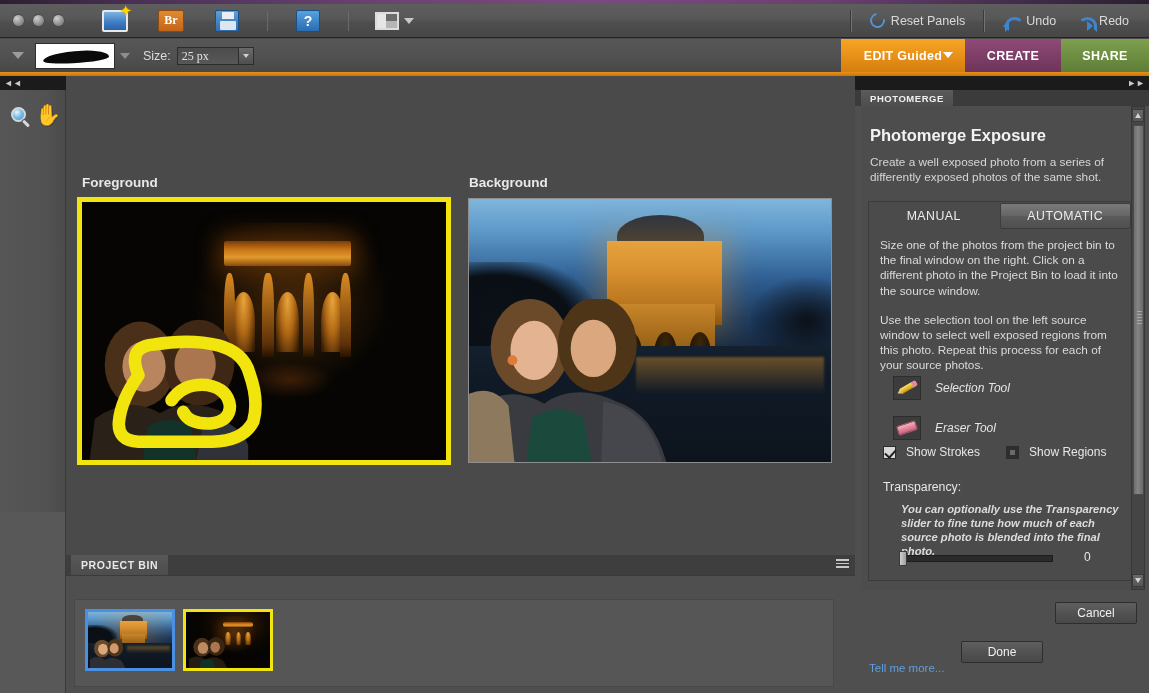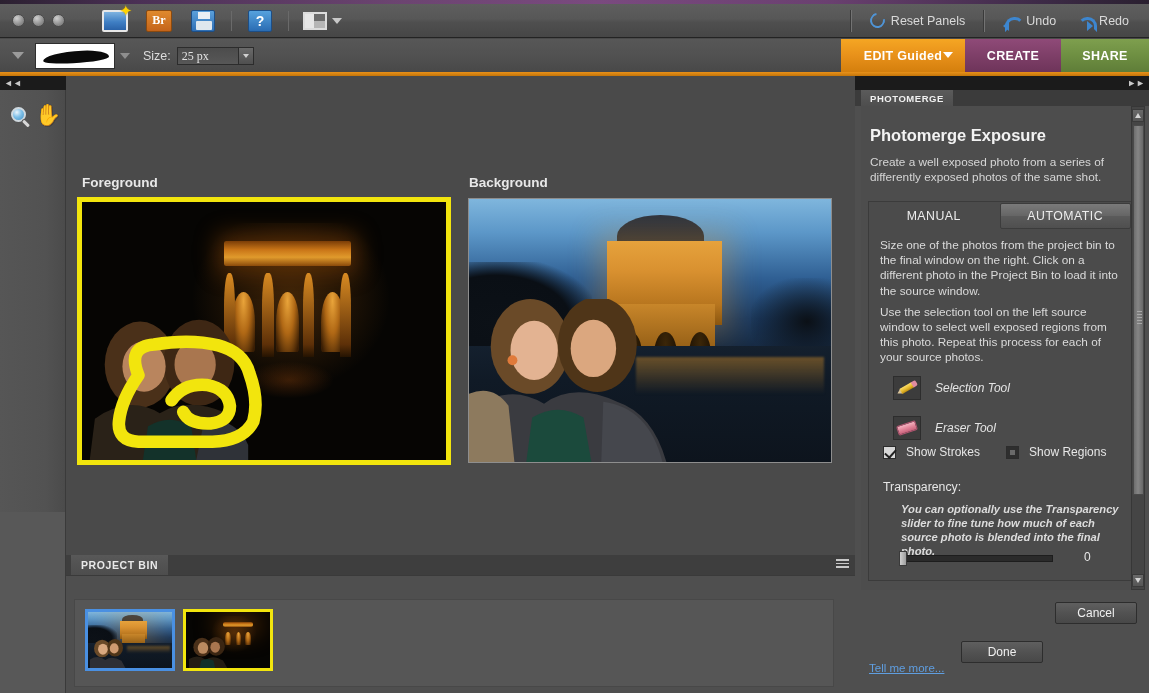--- a/index.html
+++ b/index.html
@@ -25,21 +25,21 @@
     background: linear-gradient(to bottom, #5e5e5e 0%, #575757 45%, #4f4f4f 55%, #464646 100%);
     border-bottom: 1px solid #232323;
     display: flex; align-items: center;
   }
   .dots { display: flex; gap: 7px; margin-left: 12px; }
   .dot {
     width: 13px; height: 13px; border-radius: 50%;
     background: radial-gradient(circle at 35% 30%, #cfcfcf, #8e8e8e 60%, #6d6d6d 100%);
     border: 1px solid #4a4a4a;
   }
-  .mb-icons { display: flex; align-items: center; gap: 0px; margin-left: 28px; }
+  .mb-icons { display: flex; align-items: center; gap: 12px; margin-left: 28px; }
   .mb-btn {
     width: 44px; height: 34px; display: flex; align-items: center; justify-content: center;
     cursor: pointer;
   }
   .ico-new {
     position: relative; width: 26px; height: 22px; border-radius: 2px;
     background: linear-gradient(to bottom, #7fb3e0 0%, #3f7fc4 55%, #2a62a8 100%);
     border: 2px solid #e8e8e8;
   }
   .ico-new::after {
@@ -389,21 +389,21 @@
     color: #ededed; font-size: 12.3px; letter-spacing: .5px; cursor: pointer;
   }
   .mtab.active {
     background: linear-gradient(to bottom, #7a7a7a 0%, #666666 48%, #5a5a5a 52%, #4f4f4f 100%);
     border: 1px solid #3c3c3c; border-radius: 2px; margin: 1px;
   }
   .instr {
     position: absolute; left: 11px; top: 36px; width: 246px;
     color: #dadada; font-size: 11.8px; line-height: 15.2px;
   }
-  .instr p + p { margin-top: 6px; }
+  .instr p + p { margin-top: 14px; }
 
   .toolrow {
     position: absolute; left: 24px; width: 200px; height: 26px;
     display: flex; align-items: center; gap: 14px;
   }
   .tr-1 { top: 173px; } .tr-2 { top: 205px; margin-top: 8px; }
   .toolbox {
     width: 28px; height: 24px; background: #3c3c3c; border: 1px solid #2d2d2d;
     display: flex; align-items: center; justify-content: center; cursor: pointer;
   }
@@ -490,21 +490,21 @@
     position: absolute; top: 8px; width: 82px; height: 22px;
     background: linear-gradient(to bottom, #5f5f5f 0%, #525252 50%, #484848 100%);
     border: 1px solid #2d2d2d; border-radius: 2px;
     color: #f0f0f0; font-size: 12px;
     display: flex; align-items: center; justify-content: center; cursor: pointer;
   }
   .pbtn-done { left: 106px; margin-top: 39px; }
   .pbtn-cancel { left: 200px; }
   .tellmore {
     position: absolute; left: 14px; top: 68px; color: #5f9ee0; font-size: 11.5px;
-    text-decoration: underline; cursor: pointer;
+    cursor: pointer;
   }
 </style>
 </head>
 <body>
 
 <div id="app">
 
   <div class="purple-strip"></div>
 
   <div class="menubar">

